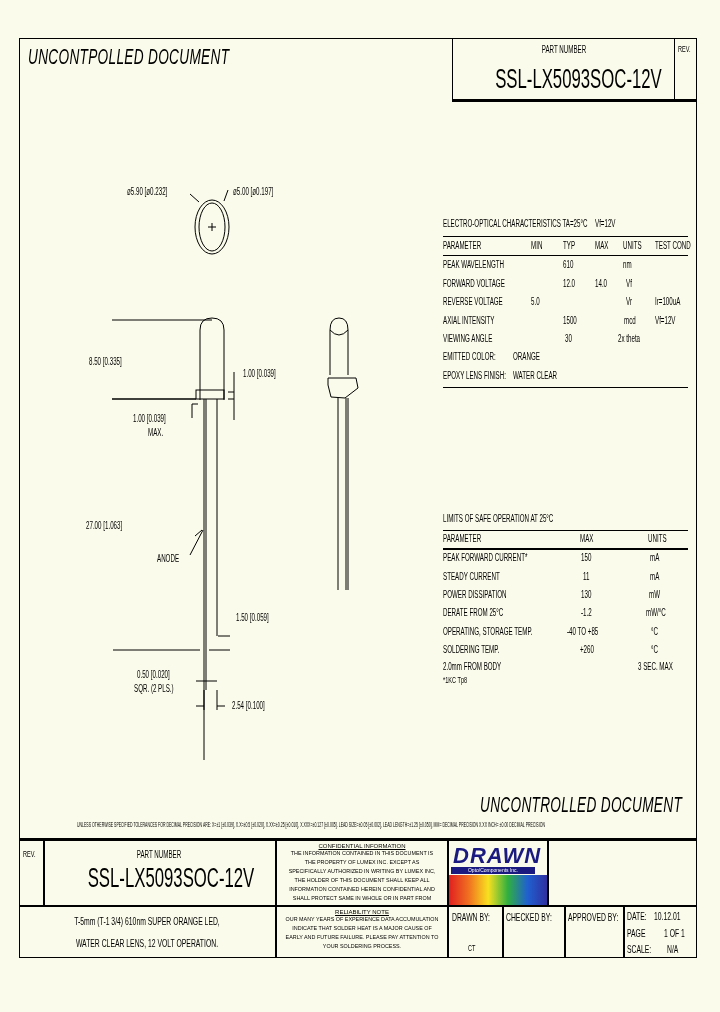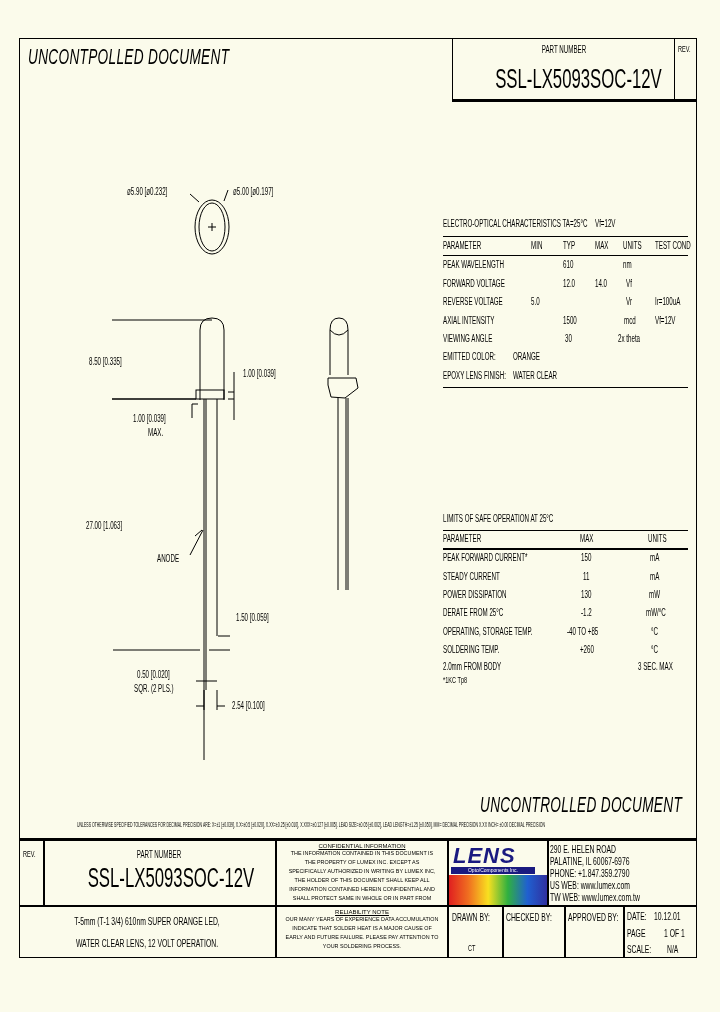--- a/index.html
+++ b/index.html
@@ -185,32 +185,25 @@
   </div>
   <div class="abs" style="left:256px;top:64px;width:172px;height:1.5px;background:#000;"></div>
   <div class="abs" style="left:258px;top:68px;width:170px;height:48px;overflow:hidden;">
     <div style="text-align:center;font-size:6px;text-decoration:underline;">RELIABILITY NOTE</div>
     <div style="text-align:center;font-size:6px;line-height:9px;transform:scaleX(0.9);">OUR MANY YEARS OF EXPERIENCE DATA ACCUMULATION INDICATE THAT SOLDER HEAT IS A MAJOR CAUSE OF EARLY AND FUTURE FAILURE. PLEASE PAY ATTENTION TO YOUR SOLDERING PROCESS.</div>
   </div>
   <div class="abs" style="left:428px;top:0;width:1.5px;height:117px;background:#000;"></div>
 
   <div class="abs" style="left:430px;top:2px;width:98px;height:62px;overflow:hidden;background:#fbfbeb;">
     <div class="abs" style="left:0;top:32px;width:98px;height:30px;background:linear-gradient(90deg,#e02020,#f07020,#f8e020,#30b040,#2060d0,#3030a0);"></div>
-    <div class="abs" style="left:4px;top:0;font-size:22px;font-weight:bold;font-style:italic;color:#1a1a80;letter-spacing:1px;">LENS</div>
+    <div class="abs" style="left:4px;top:0;font-size:22px;font-weight:bold;font-style:italic;color:#1a1a80;letter-spacing:1px;">DRAWN</div>
     <div class="abs" style="left:2px;top:24px;width:84px;height:7px;background:#1a1a80;color:#fff;font-size:5px;text-align:center;line-height:7px;">Opto/Components Inc.</div>
   </div>
   <div class="abs" style="left:528px;top:0;width:1.5px;height:64px;background:#000;"></div>
 
-  <div class="abs" style="left:531px;top:2px;width:146px;">
-    <div class="cond" style="font-size:11px;line-height:12px;">290 E. HELEN ROAD</div>
-    <div class="cond" style="font-size:11px;line-height:12px;">PALATINE, IL 60067-6976</div>
-    <div class="cond" style="font-size:11px;line-height:12px;">PHONE: +1.847.359.2790</div>
-    <div class="cond" style="font-size:11px;line-height:12px;">US WEB: www.lumex.com</div>
-    <div class="cond" style="font-size:11px;line-height:12px;">TW WEB: www.lumex.com.tw</div>
-  </div>
 
   <div class="abs" style="left:428px;top:64px;width:250px;height:1.5px;background:#000;"></div>
 
   <div class="abs small cond" style="left:433px;top:70px;font-size:11px;">DRAWN BY:</div>
   <div class="abs small cond" style="left:449px;top:102px;font-size:9px;">CT</div>
   <div class="abs" style="left:483px;top:64px;width:1.5px;height:53px;background:#000;"></div>
   <div class="abs small cond" style="left:487px;top:70px;font-size:11px;">CHECKED BY:</div>
   <div class="abs" style="left:545px;top:64px;width:1.5px;height:53px;background:#000;"></div>
   <div class="abs small cond" style="left:549px;top:70px;font-size:11px;">APPROVED BY:</div>
   <div class="abs" style="left:604px;top:64px;width:1.5px;height:53px;background:#000;"></div>

